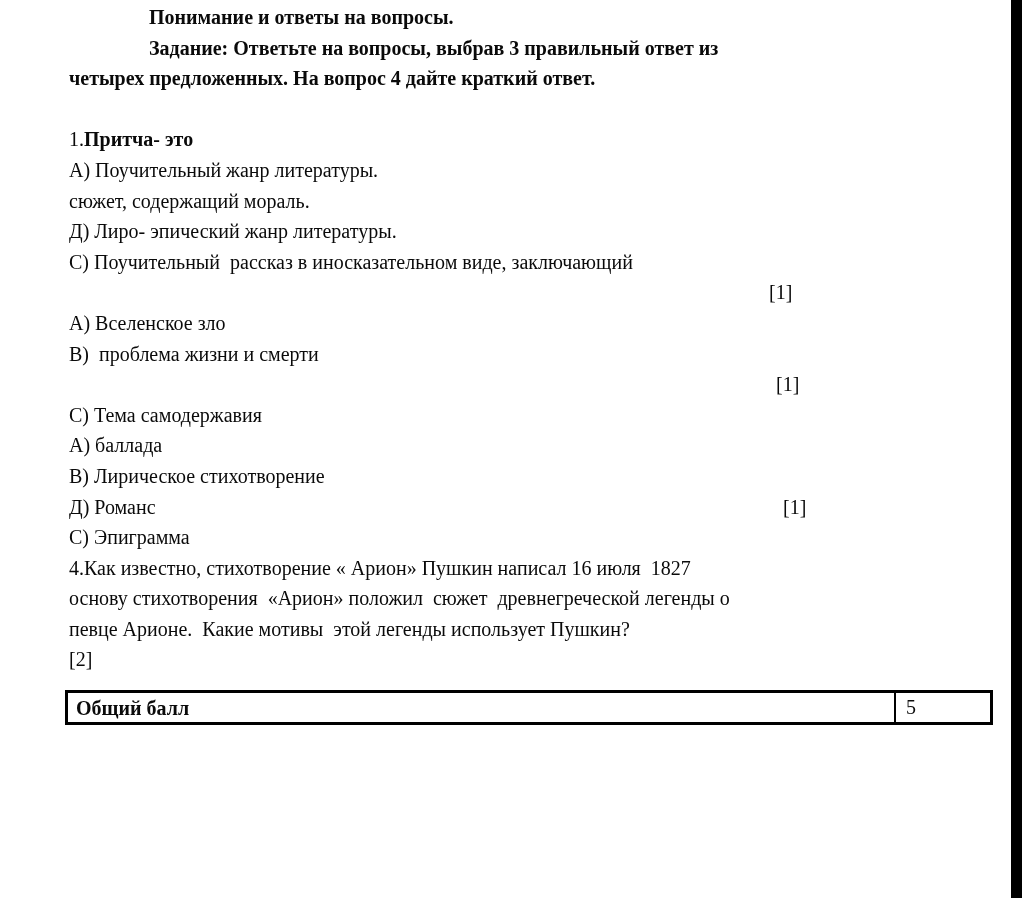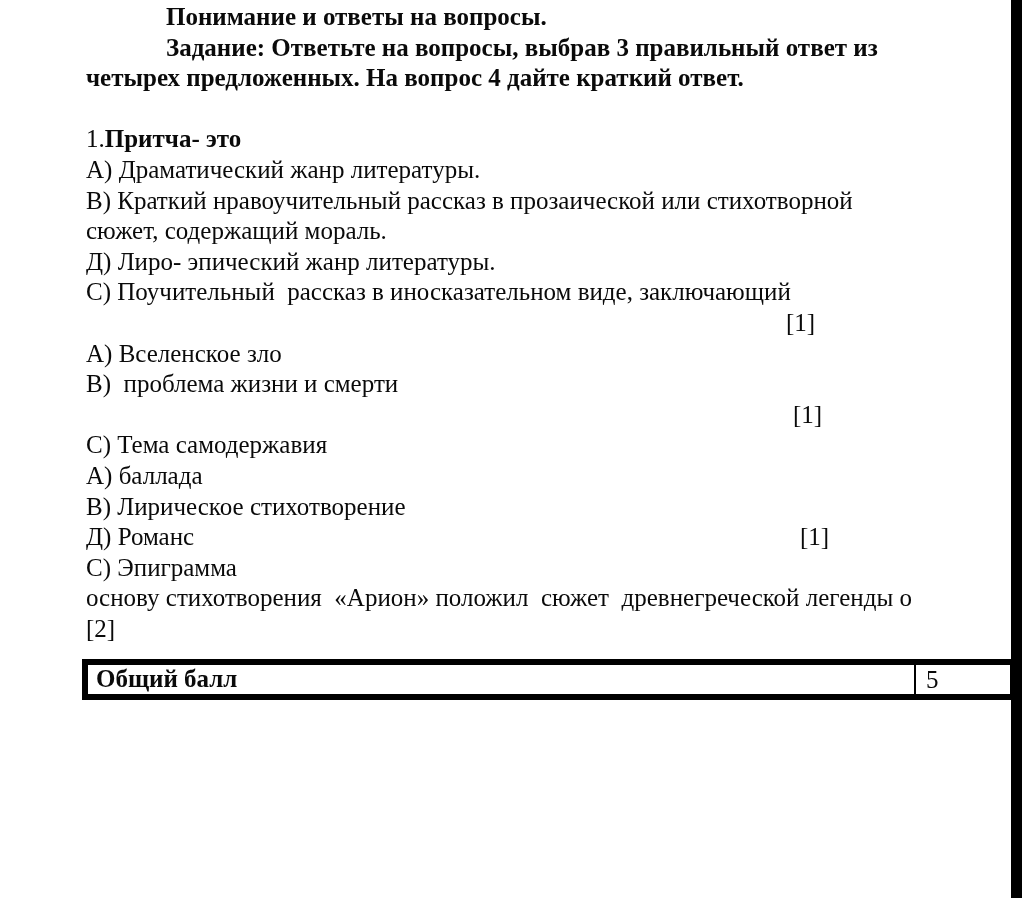--- a/index.html
+++ b/index.html
@@ -11,23 +11,23 @@
     height: 898px;
     background: #ffffff;
     overflow: hidden;
     position: relative;
     font-family: "Liberation Serif", "DejaVu Serif", serif;
     color: #0a0a0a;
   }
   .doc {
     position: absolute;
     top: 2px;
-    left: 86px;
+    left: 69px;
     right: 0;
-    font-size: 25px;
+    font-size: 20px;
     line-height: 30.6px;
   }
   .line {
     white-space: pre;
     position: relative;
     height: 30.6px;
   }
   .b { font-weight: bold; }
   .indent { padding-left: 80px; }
   .blank { height: 30.6px; }
@@ -37,23 +37,23 @@
     white-space: pre;
   }
   .mark.m1 { left: 700px; }
   .mark.m2 { left: 707px; }
   .mark.m3 { left: 714px; }
   .score-table {
     margin-top: 15px;
     margin-left: -4px;
     width: 922px;
     height: 29px;
-    border: 6px solid #000000;
+    border: 3px solid #000000;
     display: flex;
-    align-items: flex-end;
+    align-items: flex-start;
   }
   .score-table .cell-label {
     flex: 1;
     padding-left: 8px;
     font-weight: bold;
     white-space: pre;
   }
   .score-table .cell-value {
     width: 84px;
     align-self: stretch;
@@ -76,38 +76,39 @@
 
 <div class="doc">
 
   <div class="line b indent">Понимание и ответы на вопросы.</div>
   <div class="line b indent">Задание: Ответьте на вопросы, выбрав 3 правильный ответ из</div>
   <div class="line b">четырех предложенных. На вопрос 4 дайте краткий ответ.</div>
 
   <div class="blank"></div>
 
   <div class="line"><span>1.</span><span class="b">Притча- это</span></div>
-  <div class="line">А) Драматический жанр литературы.</div>
-  <div class="line">В) Краткий нравоучительный рассказ в прозаической или стихотворной</div>
+  <div class="line">А) Поучительный жанр литературы.</div>
   <div class="line">сюжет, содержащий мораль.</div>
   <div class="line">Д) Лиро- эпический жанр литературы.</div>
   <div class="line">С) Поучительный  рассказ в иносказательном виде, заключающий</div>
   <div class="line"><span class="mark m1">[1]</span></div>
 
   <div class="line">А) Вселенское зло</div>
   <div class="line">В)  проблема жизни и смерти</div>
   <div class="line"><span class="mark m2">[1]</span></div>
   <div class="line">С) Тема самодержавия</div>
 
   <div class="line">А) баллада</div>
   <div class="line">В) Лирическое стихотворение</div>
   <div class="line"><span>Д) Романс</span><span class="mark m3">[1]</span></div>
   <div class="line">С) Эпиграмма</div>
 
+  <div class="line">4.Как известно, стихотворение « Арион» Пушкин написал 16 июля  1827</div>
   <div class="line">основу стихотворения  «Арион» положил  сюжет  древнегреческой легенды о</div>
+  <div class="line">певце Арионе.  Какие мотивы  этой легенды использует Пушкин?</div>
   <div class="line">[2]</div>
 
   <div class="score-table">
     <div class="cell-label">Общий балл</div>
     <div class="cell-value">5</div>
   </div>
 
 </div>
 
 <div class="right-bar"></div>

